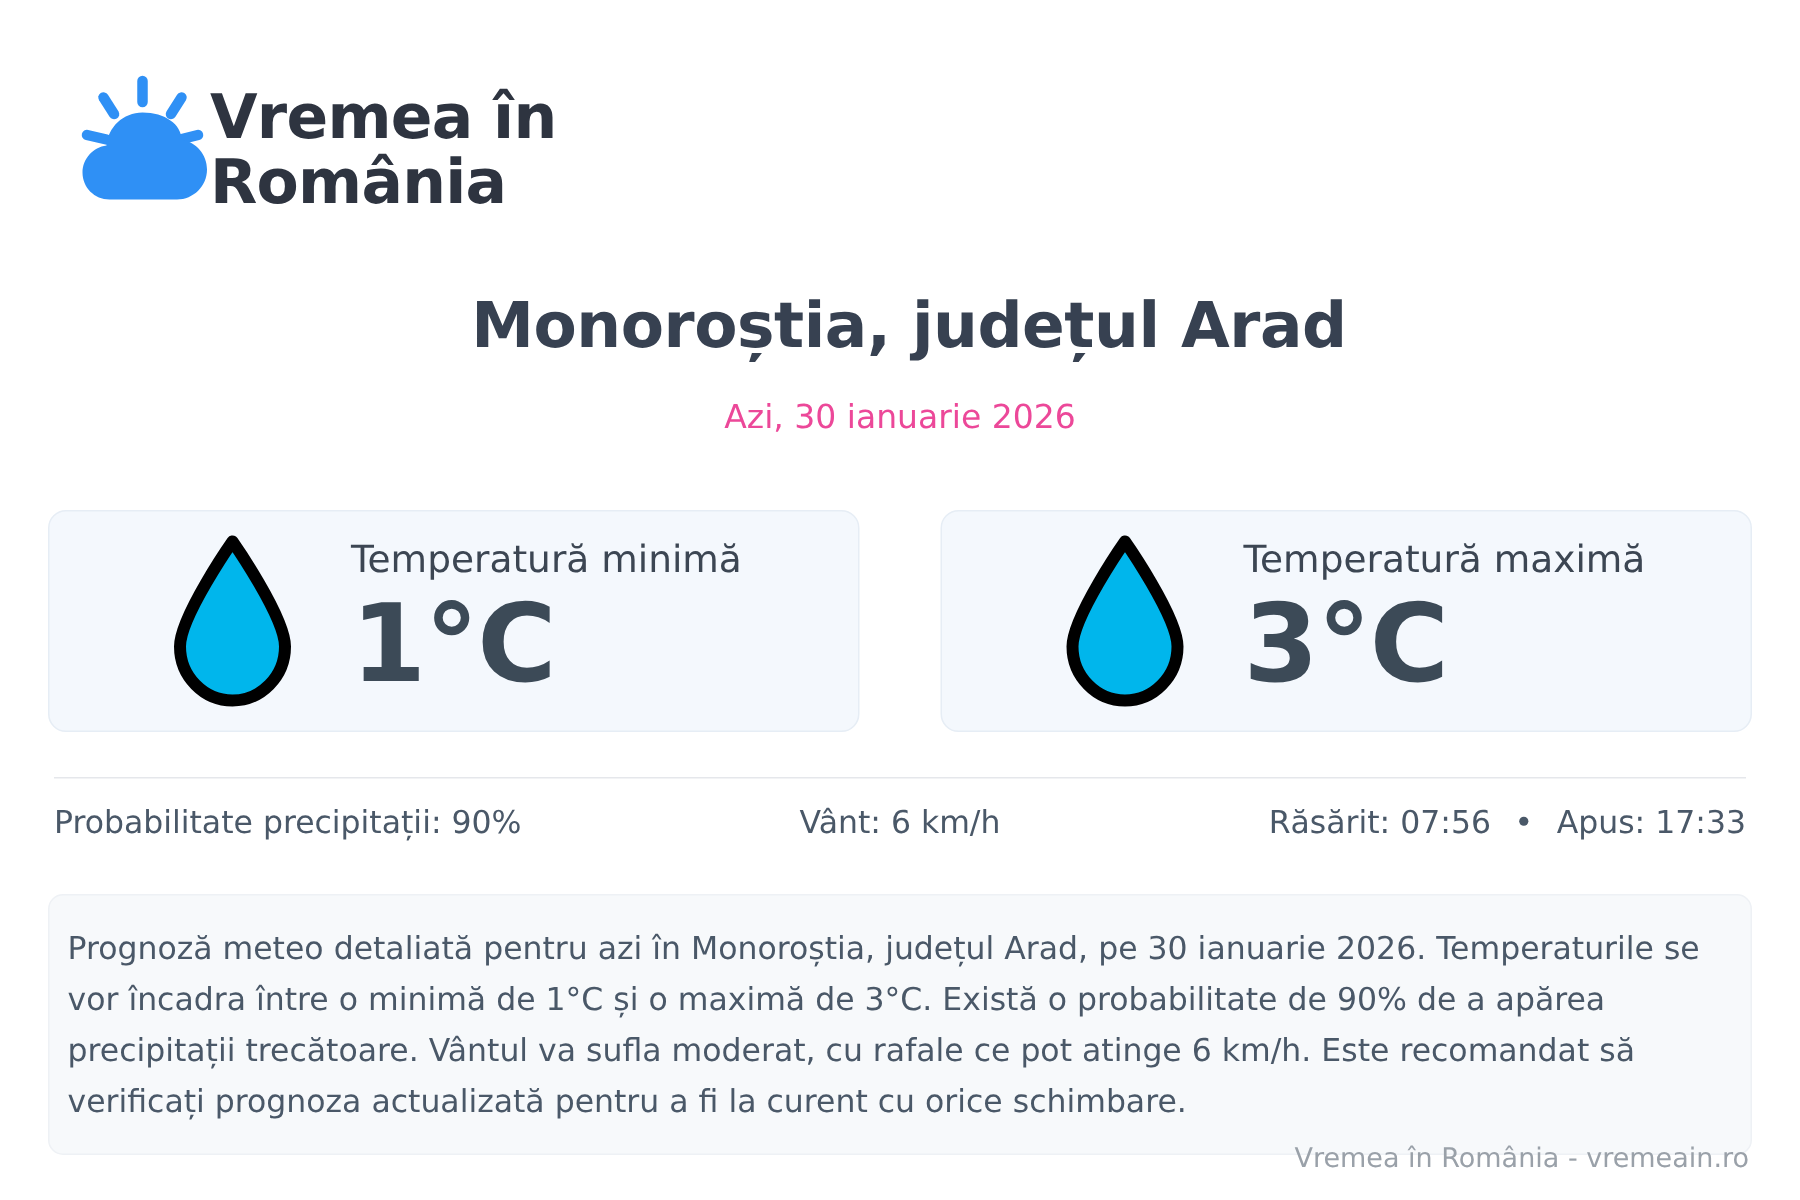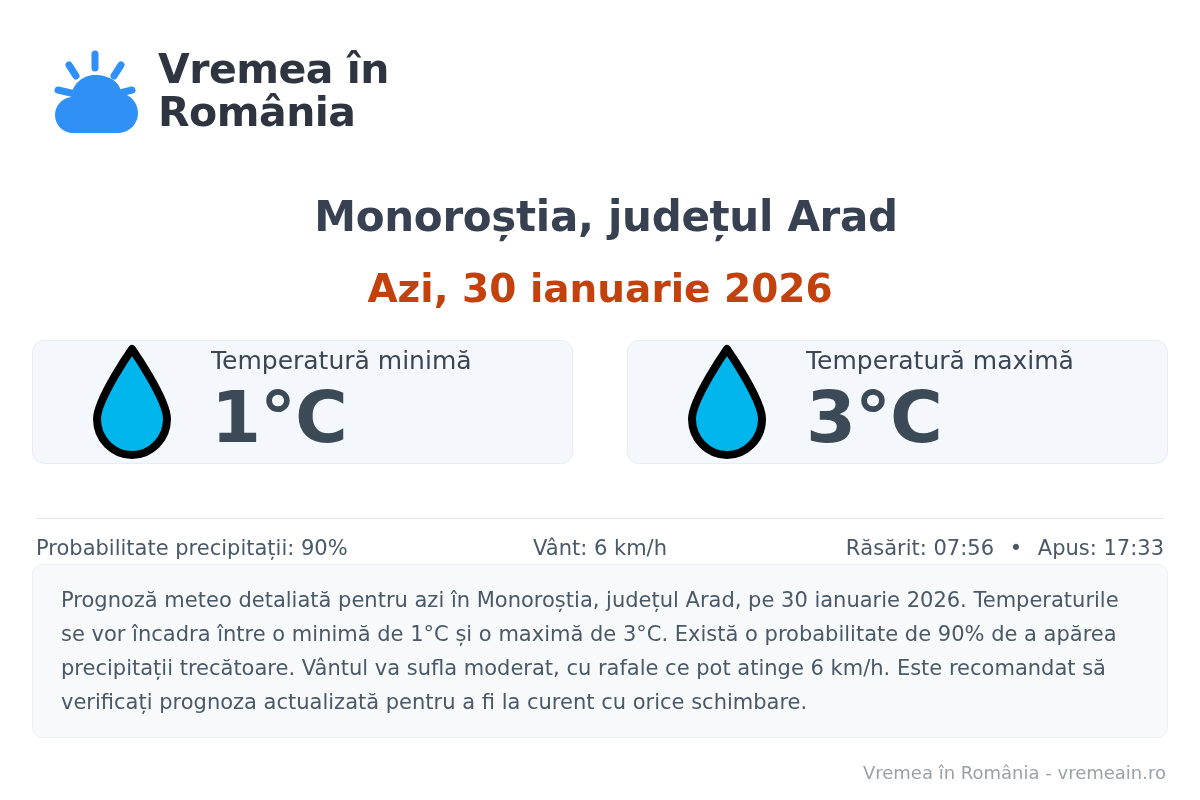--- a/index.html
+++ b/index.html
@@ -18,21 +18,21 @@
     background: #ffffff;
     overflow: hidden;
   }
 
   
   .brand {
     position: absolute;
     left: 36px;
     top: 48px;
     display: flex;
-    gap: 18px;
+    align-items: center;
   }
   .brand-mark {
     width: 104px;
     height: 104px;
     flex: 0 0 104px;
     display: block;
   }
   .brand-text {
     font-size: 41px;
     line-height: 1.05;
@@ -53,43 +53,43 @@
     font-weight: bold;
     color: #374151;
     letter-spacing: -0.3px;
   }
   .page-subtitle {
     position: absolute;
     left: 0;
     right: 0;
     top: 266px;
     text-align: center;
-    font-size: 39px;
-    font-weight: bold;
-    color: #c2410c;
+    font-size: 22px;
+    font-weight: normal;
+    color: #ec4899;
   }
 
   
   .cards {
     position: absolute;
     left: 32px;
     top: 340px;
     width: 1136px;
     display: flex;
     gap: 54px;
   }
   .temp-card {
     flex: 1 1 0;
-    height: 124px;
+    height: 148px;
     background: #f4f8fd;
     border: 1px solid #e6edf5;
     border-radius: 12px;
     display: flex;
     align-items: center;
-    padding: 0 24px 0 56px;
+    padding: 0 24px 0 79px;
     gap: 36px;
   }
   .drop-icon { width: 86px; height: 118px; flex: 0 0 86px; display: block; }
   .temp-body {
     display: flex;
     flex-direction: column;
     align-items: flex-start;
     justify-content: center;
   }
   .temp-label {
@@ -127,27 +127,27 @@
   }
   .stat-left   { flex: 1 1 0; text-align: left; }
   .stat-center { flex: 1 1 0; text-align: center; }
   .stat-right  { flex: 1 1 0; text-align: right; white-space: nowrap; }
   .sun-dot { display: inline-block; margin: 0 9px; color: #4a5868; }
 
   
   .desc-box {
     position: absolute;
     left: 32px;
-    top: 564px;
+    top: 596px;
     width: 1136px;
     min-height: 166px;
     background: #f7f9fb;
     border: 1px solid #eef1f5;
     border-radius: 10px;
-    padding: 18px 24px 18px 28px;
+    padding: 18px 24px 18px 12px;
   }
   .desc-text {
     font-size: 21px;
     line-height: 1.62;
     color: #4a5868;
     text-align: left;
   }
 
   
   .footer {

